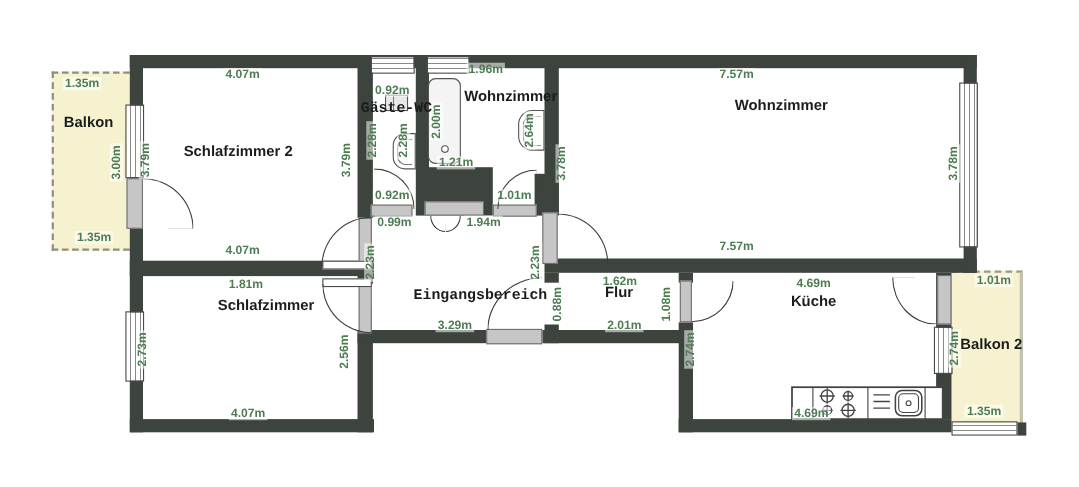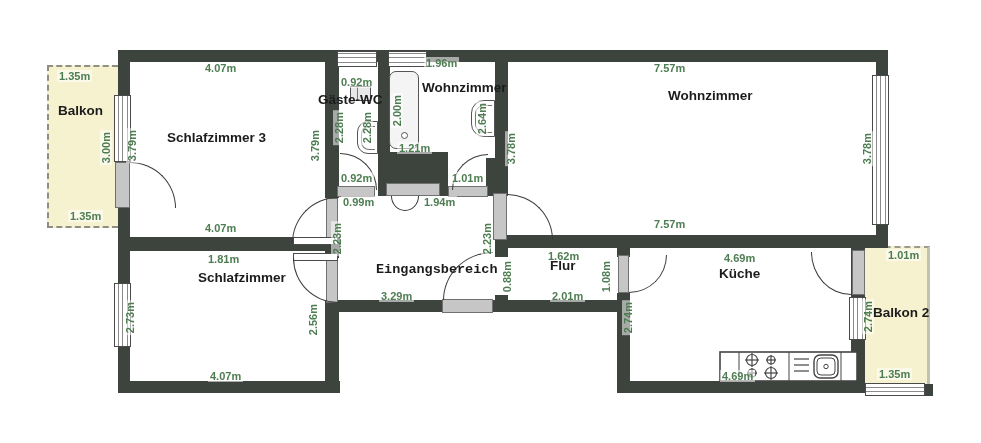--- a/index.html
+++ b/index.html
@@ -142,21 +142,21 @@
   <div class="dim" style="left:450px;top:172px;">1.01m</div>
   <div class="dim" style="left:341px;top:196px;">0.99m</div>
   <div class="dim" style="left:422px;top:196px;">1.94m</div>
   <div class="dim" style="left:68px;top:210px;">1.35m</div>
   <div class="dim" style="left:203px;top:222px;">4.07m</div>
   <div class="dim" style="left:652px;top:218px;">7.57m</div>
   <div class="dim" style="left:206px;top:253px;">1.81m</div>
   <div class="dim" style="left:546px;top:250px;">1.62m</div>
   <div class="dim" style="left:722px;top:252px;">4.69m</div>
   <div class="dim" style="left:886px;top:249px;">1.01m</div>
-  <div class="dim" style="left:379px;top:290px;">3.29m</div>
+  <div class="dim" style="left:396px;top:290px;">3.29m</div>
   <div class="dim" style="left:550px;top:290px;">2.01m</div>
   <div class="dim" style="left:208px;top:370px;">4.07m</div>
   <div class="dim" style="left:720px;top:370px;">4.69m</div>
   <div class="dim" style="left:877px;top:368px;">1.35m</div>
 
   <div class="dim v" style="left:100px;top:130px;">3.00m</div>
   <div class="dim v" style="left:126px;top:128px;">3.79m</div>
   <div class="dim v" style="left:309px;top:128px;">3.79m</div>
   <div class="dim v" style="left:333px;top:110px;">2.28m</div>
   <div class="dim v" style="left:361px;top:110px;">2.28m</div>
@@ -167,22 +167,22 @@
   <div class="dim v" style="left:331px;top:221px;">2.23m</div>
   <div class="dim v" style="left:481px;top:221px;">2.23m</div>
   <div class="dim v" style="left:501px;top:259px;">0.88m</div>
   <div class="dim v" style="left:600px;top:259px;">1.08m</div>
   <div class="dim v" style="left:124px;top:300px;">2.73m</div>
   <div class="dim v" style="left:307px;top:302px;">2.56m</div>
   <div class="dim v" style="left:622px;top:300px;">2.74m</div>
   <div class="dim v" style="left:862px;top:299px;">2.74m</div>
 
   <div class="room" style="left:58px;top:103px;">Balkon</div>
-  <div class="room" style="left:167px;top:130px;">Schlafzimmer 3</div>
-  <div class="room" style="left:318px;top:92px;">Gäste-WC</div>
+  <div class="room" style="left:167px;top:130px;">Schlafzimmer 2</div>
+  <div class="room" style="left:328px;top:92px;font-family:Liberation Mono, monospace;">Gäste-WC</div>
   <div class="room" style="left:422px;top:80px;">Wohnzimmer</div>
   <div class="room" style="left:668px;top:88px;">Wohnzimmer</div>
   <div class="room" style="left:376px;top:262px;font-family:Liberation Mono, monospace;">Eingangsbereich</div>
   <div class="room" style="left:550px;top:258px;">Flur</div>
   <div class="room" style="left:719px;top:266px;">Küche</div>
   <div class="room" style="left:198px;top:270px;">Schlafzimmer</div>
   <div class="room" style="left:873px;top:305px;">Balkon 2</div>
 
 </div>
 

